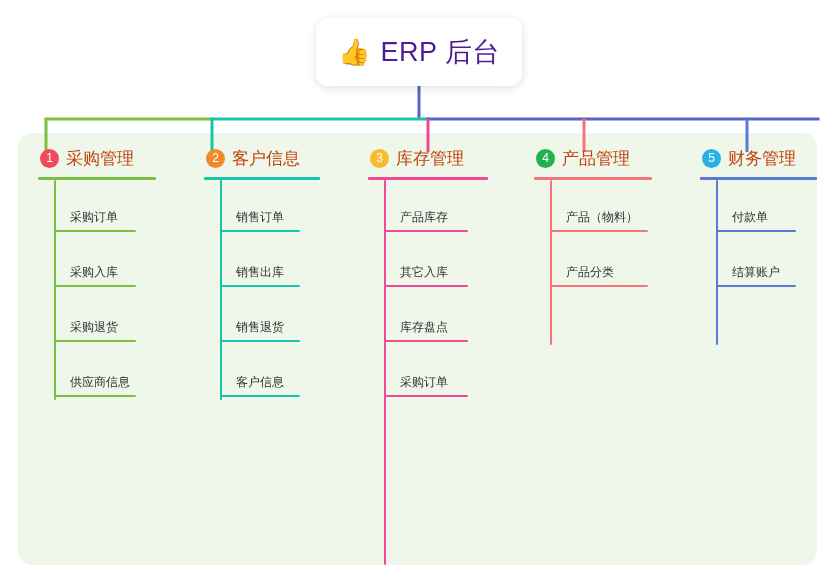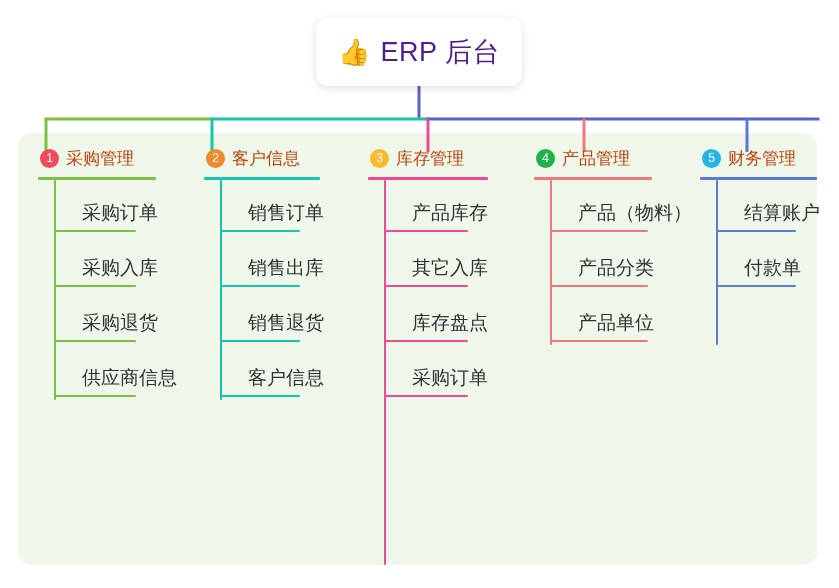--- a/index.html
+++ b/index.html
@@ -120,23 +120,23 @@
     top: 0;
     width: 2px;
     border-radius: 1px;
   }
   .child {
     position: relative;
     height: 55px;
   }
   .child-label {
     position: absolute;
-    left: 28px;
+    left: 16px;
     bottom: 9px;
-    font-size: 19px;
+    font-size: 12px;
     color: #303133;
     white-space: nowrap;
   }
   .child-rule {
     position: absolute;
     left: 0;
     bottom: 3px;
     height: 2px;
     border-radius: 1px;
   }
@@ -253,39 +253,35 @@
         <div class="children">
           <div class="spine" style="background: rgb(244, 118, 123); height: 165px;"></div>
           <div class="child">
             <span class="child-label">产品（物料）</span>
             <div class="child-rule" style="width: 98px; background: rgb(244, 118, 123);"></div>
           </div>
           <div class="child">
             <span class="child-label">产品分类</span>
             <div class="child-rule" style="width: 98px; background: rgb(244, 118, 123);"></div>
           </div>
-          <div class="child">
-            <span class="child-label">产品单位</span>
-            <div class="child-rule" style="width: 98px; background: rgb(244, 118, 123);"></div>
-          </div>
         </div>
       </div>
       <div class="column" style="left: 700px;">
         <div class="col-header">
           <span class="badge" style="background: rgb(40, 178, 228);">5</span>
           <span class="col-title">财务管理</span>
         </div>
         <div class="col-header-rule" style="width: 117px; background: rgb(91, 121, 214);"></div>
         <div class="children">
           <div class="spine" style="background: rgb(91, 121, 214); height: 165px;"></div>
           <div class="child">
+            <span class="child-label">付款单</span>
+            <div class="child-rule" style="width: 80px; background: rgb(91, 121, 214);"></div>
+          </div>
+          <div class="child">
             <span class="child-label">结算账户</span>
             <div class="child-rule" style="width: 80px; background: rgb(91, 121, 214);"></div>
           </div>
-          <div class="child">
-            <span class="child-label">付款单</span>
-            <div class="child-rule" style="width: 80px; background: rgb(91, 121, 214);"></div>
-          </div>
         </div>
       </div>
     </div>
 
 </div>
 
 </body></html>

